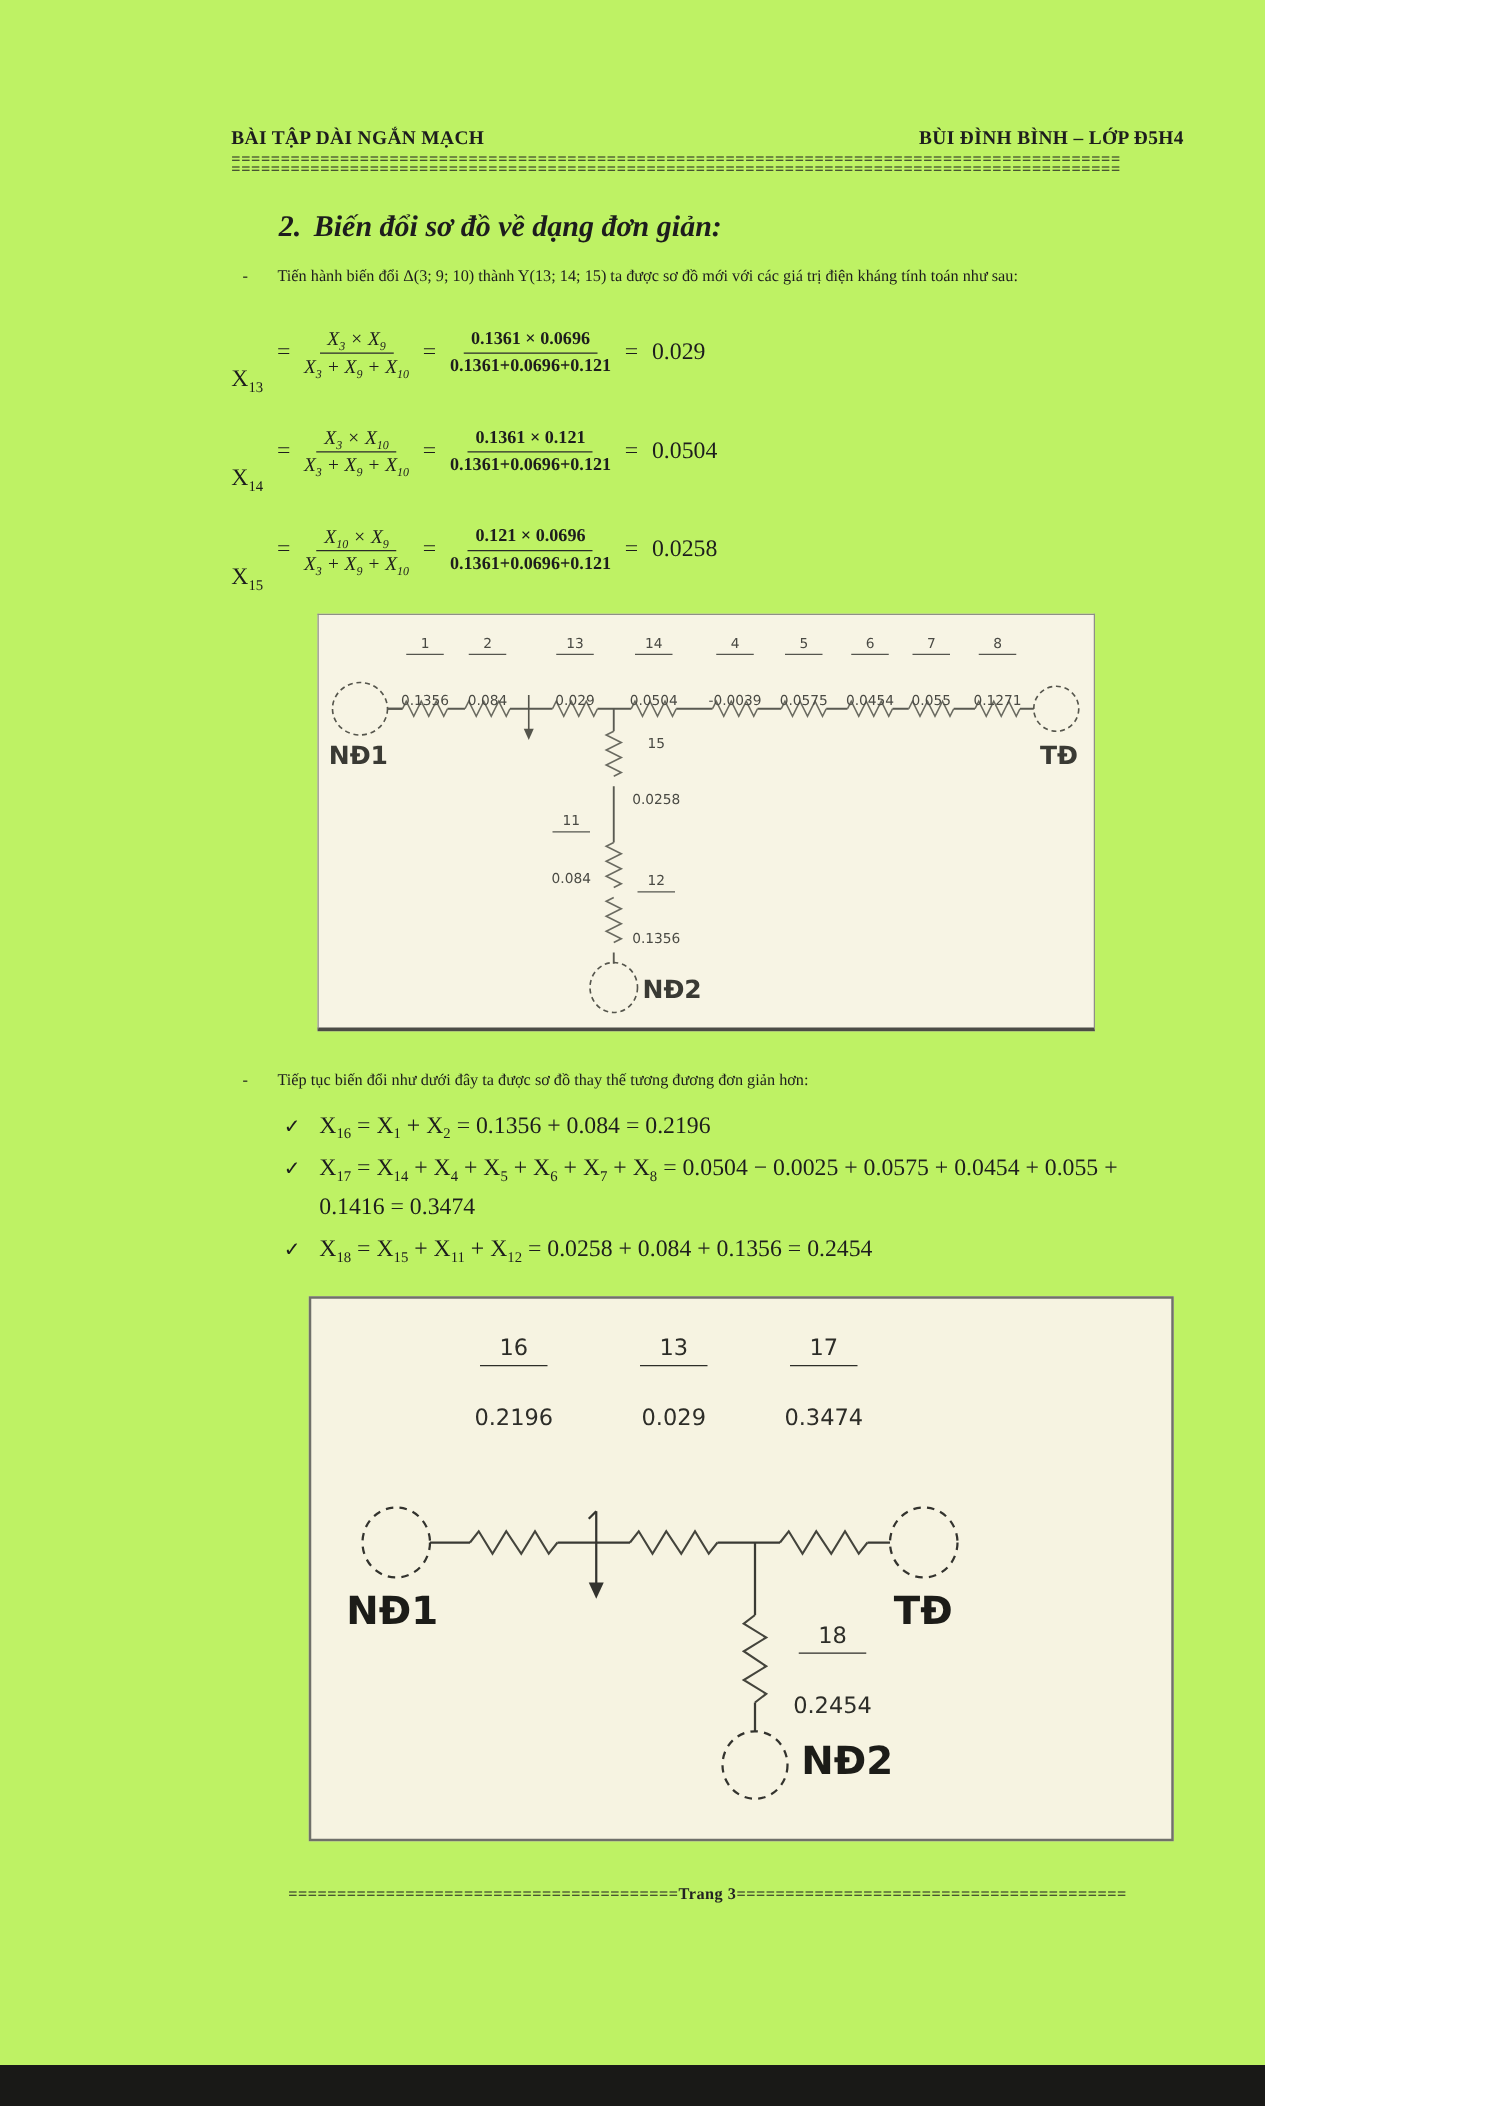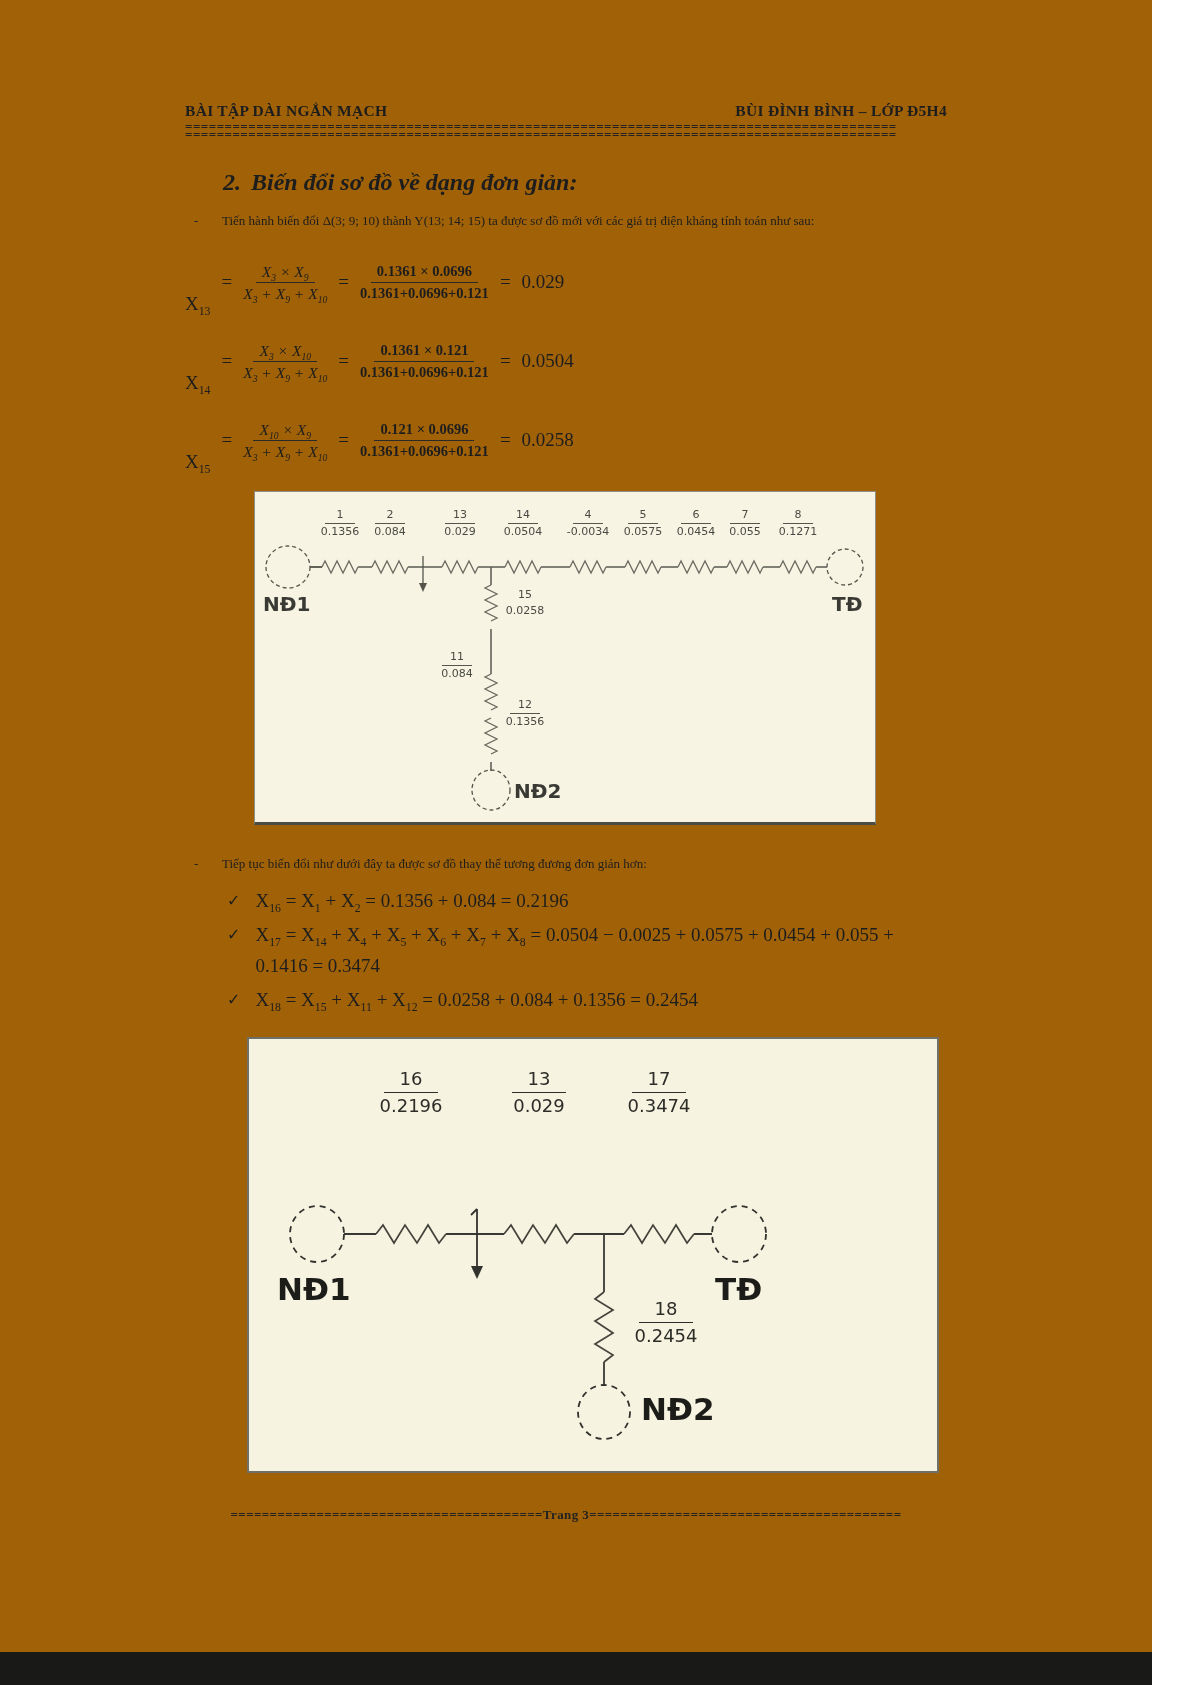--- a/index.html
+++ b/index.html
@@ -1,16 +1,16 @@
 <!DOCTYPE html>
 <html><head>
 <meta charset="utf-8">
 <style>
   html,body{margin:0;padding:0;background:#ffffff;}
-  .page{position:relative;width:1152px;height:1685px;background:#a16207;overflow:hidden;
+  .page{position:relative;width:1012px;height:1685px;background:#bef264;overflow:hidden;
         font-family:"Liberation Serif","DejaVu Serif",serif;color:#1d1d1d;}
   .content{position:absolute;left:185px;top:102px;width:762px;}
 
   
   .hdr-row{display:flex;justify-content:space-between;font-weight:bold;font-size:15.5px;letter-spacing:.3px;}
   .divider{margin-top:3px;font-weight:bold;font-size:13px;line-height:8px;white-space:nowrap;overflow:hidden;letter-spacing:.5px;color:#222;}
 
   
   .sec-head{margin:30px 0 0 38px;font-size:24px;font-weight:bold;font-style:italic;}
   .sec-head .sec-num{margin-right:10px;}
@@ -41,21 +41,21 @@
   .d1{margin:18px 0 0 69px;width:620px;height:330px;border:1px solid #8f8f87;border-bottom:3px solid #4c4c46;}
   .d2{margin:22px 0 0 62px;width:688px;height:432px;border:2px solid #70706a;background:#f6f3e1;}
   .diagram svg{position:absolute;left:0;top:0;}
 
   .flabel{position:absolute;text-align:center;font-family:"DejaVu Sans",sans-serif;color:#4a4a44;}
   .d1 .flabel{width:44px;font-size:11px;line-height:14px;}
   .d2 .flabel{width:70px;font-size:18px;line-height:24px;color:#2d2d28;}
   .fl-num{display:inline-block;border-bottom:1px solid #55554e;padding:0 4px 1px;min-width:22px;}
   .d2 .fl-num{min-width:46px;border-bottom:1.6px solid #2d2d28;}
   .flabel.nobar .fl-num{border-bottom:none;}
-  .fl-val{display:block;padding-top:1px;}
+  .fl-val{display:block;padding-top:1px;margin-top:29px;}
 
   .node-label{position:absolute;font-family:"DejaVu Sans","Liberation Sans",sans-serif;font-weight:bold;color:#3a3a34;}
   .d1 .node-label{font-size:20px;}
   .d2 .node-label{font-size:31px;color:#1c1c18;}
 
   
   .wire1{stroke:#5a5a52;stroke-width:1.5;fill:none;}
   .res1{stroke:#6a6a60;stroke-width:1.3;fill:none;}
   .node1{stroke:#55554c;stroke-width:1.3;fill:none;stroke-dasharray:4 3;}
   .arrow1{stroke:#55554c;stroke-width:1.3;fill:none;}
@@ -177,21 +177,21 @@
         <ellipse class="node1" cx="33" cy="75" rx="22" ry="21"></ellipse>
         <ellipse class="node1" cx="590" cy="75" rx="18" ry="18"></ellipse>
         <ellipse class="node1" cx="236" cy="298" rx="19" ry="20"></ellipse>
         <path class="wire1" d="M55 75 H67"></path>
       </svg>
 
       <div class="flabel" style="left:63px;top:16px"><span class="fl-num">1</span><span class="fl-val">0.1356</span></div>
       <div class="flabel" style="left:113px;top:16px"><span class="fl-num">2</span><span class="fl-val">0.084</span></div>
       <div class="flabel" style="left:183px;top:16px"><span class="fl-num">13</span><span class="fl-val">0.029</span></div>
       <div class="flabel" style="left:246px;top:16px"><span class="fl-num">14</span><span class="fl-val">0.0504</span></div>
-      <div class="flabel" style="left:311px;top:16px"><span class="fl-num">4</span><span class="fl-val">-0.0034</span></div>
+      <div class="flabel" style="left:311px;top:16px"><span class="fl-num">4</span><span class="fl-val">-0.0039</span></div>
       <div class="flabel" style="left:366px;top:16px"><span class="fl-num">5</span><span class="fl-val">0.0575</span></div>
       <div class="flabel" style="left:419px;top:16px"><span class="fl-num">6</span><span class="fl-val">0.0454</span></div>
       <div class="flabel" style="left:468px;top:16px"><span class="fl-num">7</span><span class="fl-val">0.055</span></div>
       <div class="flabel" style="left:521px;top:16px"><span class="fl-num">8</span><span class="fl-val">0.1271</span></div>
 
       <div class="flabel nobar" style="left:248px;top:96px"><span class="fl-num">15</span><span class="fl-val">0.0258</span></div>
       <div class="flabel" style="left:180px;top:158px"><span class="fl-num">11</span><span class="fl-val">0.084</span></div>
       <div class="flabel" style="left:248px;top:206px"><span class="fl-num">12</span><span class="fl-val">0.1356</span></div>
 
       <div class="node-label" style="left:8px;top:100px">NĐ1</div>

